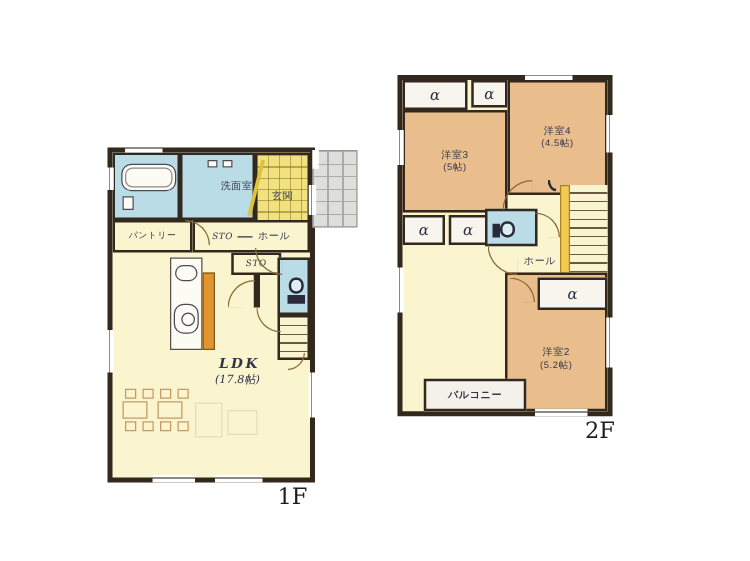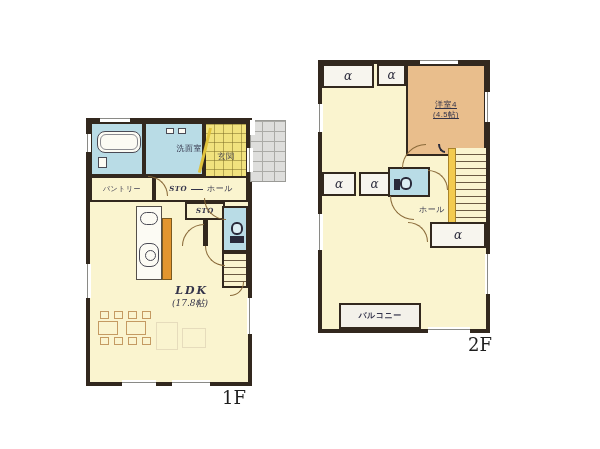--- a/index.html
+++ b/index.html
@@ -11,21 +11,21 @@
   .plan{position:absolute;box-sizing:border-box;border:4px solid var(--wall,#32281E);
         background:var(--floor-cream,#FAF4CF);}
   .room{position:absolute;box-sizing:border-box;border:2px solid var(--wall,#32281E);
         display:flex;align-items:center;justify-content:center;flex-direction:column;}
   .blue{background:var(--wet-blue,#B9DCE6);align-items:flex-end;}
   .orange{background:var(--room-orange,#E9BE8C);}
   .cream{background:var(--floor-cream,#FAF4CF);}
   .white{background:#F7F5EE;}
   .lbl{font-size:8px;line-height:1.25;text-align:center;color:#33334A;letter-spacing:.5px;}
   .lbl-sm{font-size:7px;}
-  .lbl-it{font-style:italic;font-weight:bold;font-family:"DejaVu Serif",serif;}
+  .lbl-it{font-style:italic;font-weight:normal;font-family:"DejaVu Serif",serif;}
   .alpha{font-family:"DejaVu Serif",serif;font-style:italic;font-size:12px;color:#2E2E3E;}
 
   
   .tiles-genkan{background-color:var(--genkan-yellow,#F1E27E);
     background-image:repeating-linear-gradient(0deg,transparent 0 8px,rgba(120,105,35,.5) 8px 9px),
                      repeating-linear-gradient(90deg,transparent 0 8px,rgba(120,105,35,.5) 8px 9px);}
   .porch{background-color:var(--porch-gray,#DEDEDC);border:1px solid #9a9a96;
     background-image:repeating-linear-gradient(0deg,transparent 0 9px,#ABABA7 9px 10px),
                      repeating-linear-gradient(90deg,transparent 0 11px,#ABABA7 11px 12px);}
   .stairs{background-color:var(--floor-cream,#FAF4CF);
@@ -148,32 +148,36 @@
   <div class="win-h" style="left:172px;top:380px;width:38px;"></div>
   <div class="win-v" style="left:85px;top:134px;height:18px;"></div>
   <div class="win-v" style="left:85px;top:264px;height:34px;"></div>
   <div class="win-v" style="left:247px;top:298px;height:36px;"></div>
   <div class="win-v" style="left:247px;top:148px;height:24px;"></div>
 
   <div class="floor-label" style="left:212px;top:387px;">1F</div>
 
   <div class="plan" style="left:318px;top:60px;width:172px;height:273px;">
 
-    <div class="room orange" style="left:84px;top:0;width:80px;height:92px;text-decoration:underline;">
+    <div class="room orange" style="left:84px;top:0;width:80px;height:92px;">
       <span class="lbl">洋室4</span>
       <span class="lbl room-size">(4.5帖)</span>
     </div>
 
     <div class="room white" style="left:0;top:0;width:52px;height:24px;">
       <span class="alpha">α</span>
     </div>
     <div class="room white" style="left:55px;top:0;width:29px;height:22px;">
       <span class="alpha">α</span>
     </div>
 
+    <div class="room orange" style="left:0;top:24px;width:84px;height:82px;">
+      <span class="lbl">洋室3</span>
+      <span class="lbl room-size">(5帖)</span>
+    </div>
 
     <div class="room white" style="left:0;top:108px;width:34px;height:24px;">
       <span class="alpha">α</span>
     </div>
     <div class="room white" style="left:37px;top:108px;width:31px;height:24px;">
       <span class="alpha">α</span>
     </div>
 
     <div class="room blue" style="left:66px;top:103px;width:42px;height:30px;">
       <div class="abs" style="left:10px;top:8px;width:12px;height:13px;border:2px solid #2A2A3A;border-radius:45%;background:#dceef3;"></div>
@@ -182,20 +186,24 @@
 
     <div class="abs" style="left:88px;top:134px;width:44px;text-align:center;">
       <span class="lbl">ホール</span>
     </div>
 
     <div class="abs stair-strip" style="left:126px;top:84px;width:8px;height:80px;"></div>
     <div class="abs stairs" style="left:134px;top:84px;width:30px;height:80px;"></div>
     <div class="abs" style="left:116px;top:80px;width:7px;height:9px;border-left:2px solid #2A2A3A;border-bottom:2px solid #2A2A3A;border-bottom-left-radius:100%;"></div>
 
 
+    <div class="room orange" style="left:82px;top:154px;width:82px;height:111px;">
+      <span class="lbl" style="margin-top:26px;">洋室2</span>
+      <span class="lbl room-size">(5.2帖)</span>
+    </div>
 
     <div class="room white" style="left:108px;top:158px;width:56px;height:26px;">
       <span class="alpha">α</span>
     </div>
 
     <div class="room" style="left:17px;top:239px;width:82px;height:26px;background:var(--balcony-white,#F3F1EA);font-weight:bold;">
       <span class="lbl">バルコニー</span>
     </div>
 
     <div class="arc tl" style="left:80px;top:80px;width:24px;height:24px;"></div>

